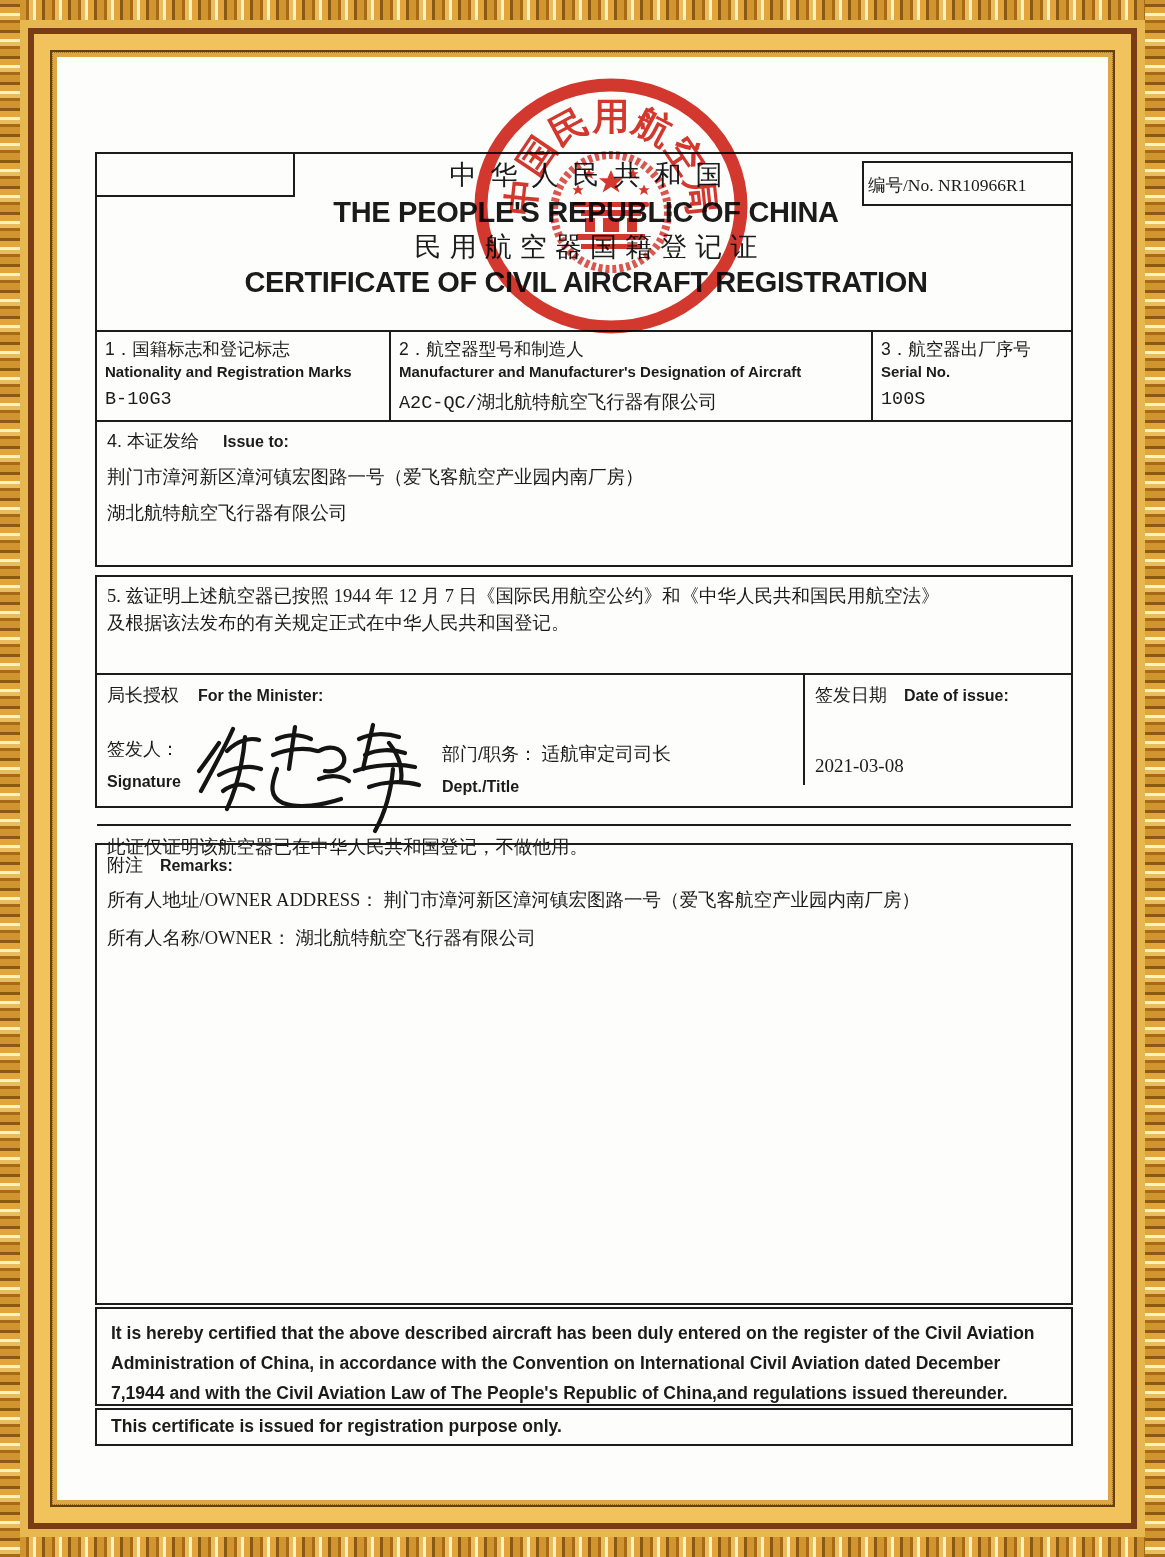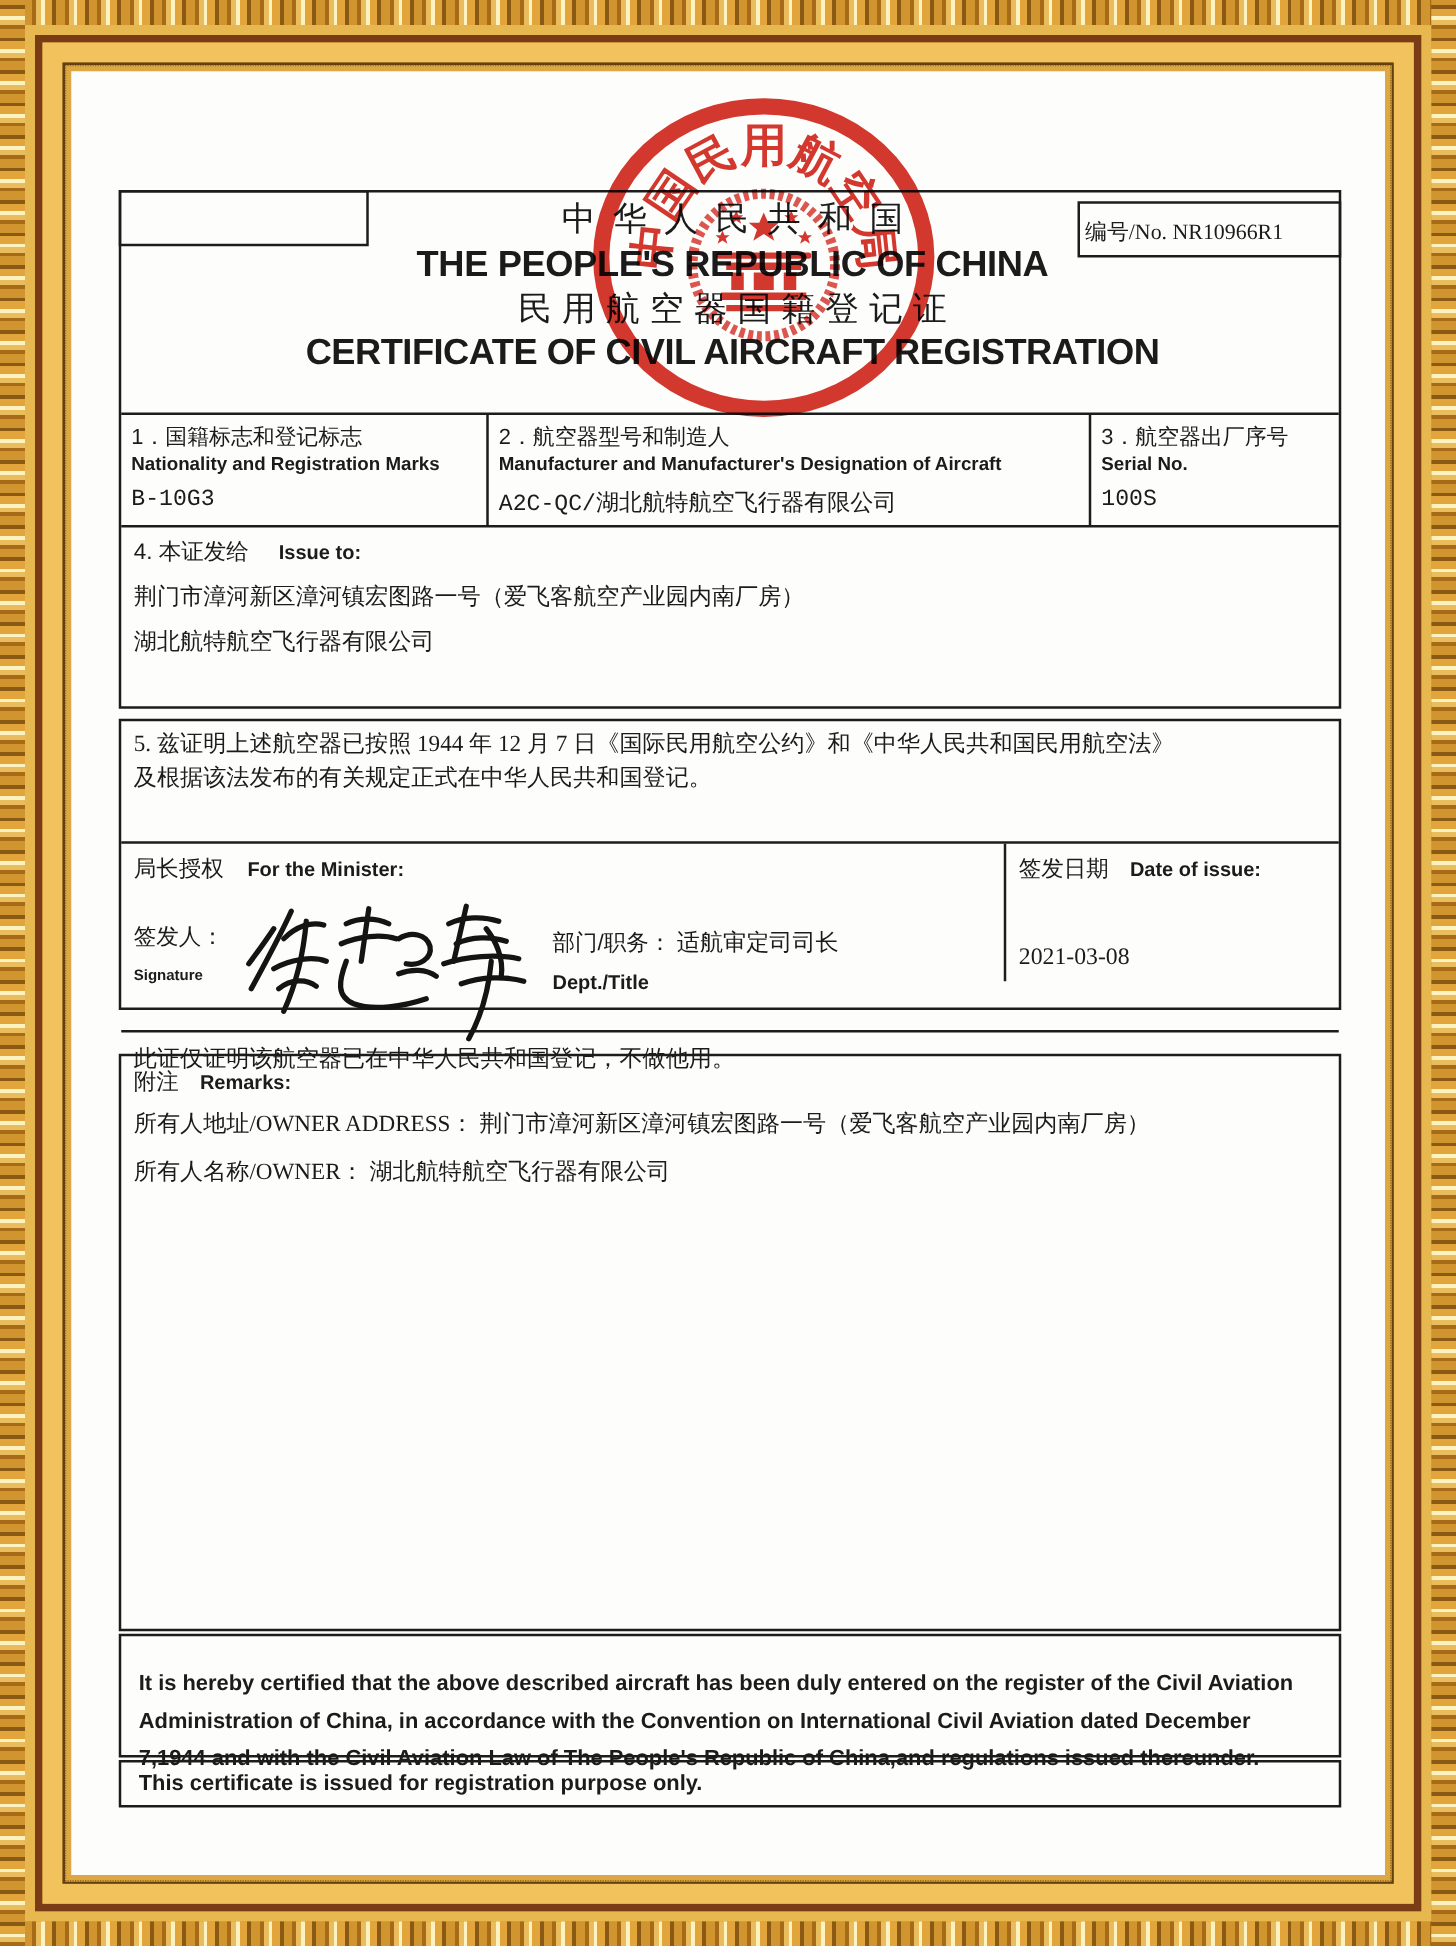--- a/index.html
+++ b/index.html
@@ -54,21 +54,21 @@
 
   .table2{left:95px;top:575px;width:978px;height:233px;display:flex;flex-direction:column;gap:39px;}
   .r5{height:57px;padding:6px 10px;box-sizing:border-box;font-size:18.5px;line-height:1.45;}
   .r-min{height:134px;border-top:2px solid #1c1c1c;display:flex;box-sizing:border-box;}
   .min-left{flex:1;position:relative;}
   .min-right{width:268px;border-left:2px solid #1c1c1c;position:relative;padding:8px 10px;box-sizing:border-box;}
   .r-note{flex:1;border-top:2px solid #1c1c1c;padding:8px 10px;box-sizing:border-box;font-size:18.5px;}
 
   .remarks-box{left:95px;top:843px;width:978px;height:462px;padding:8px 10px;box-sizing:border-box;}
   .remarks-line{font-size:18.5px;margin-top:9px;line-height:1.55;}
-  .english-box{left:95px;top:1307px;width:978px;height:99px;padding:22px 14px;box-sizing:border-box;}
+  .english-box{left:95px;top:1307px;width:978px;height:99px;padding:9px 14px;box-sizing:border-box;}
   .english-text{font-size:17.5px;font-weight:bold;line-height:1.72;}
   .footer-box{left:95px;top:1408px;width:978px;height:38px;padding:6px 14px;box-sizing:border-box;}
   .footer-text{font-size:17.5px;font-weight:bold;}
 
   .inline-gap{display:inline-block;width:14px;}
 
   
   .stamp{position:absolute;left:468px;top:72px;width:286px;height:268px;z-index:8;
     mix-blend-mode:multiply;opacity:0.93;}
 
@@ -145,21 +145,21 @@
       </div>
       <div class="r-min">
         <div class="min-left">
           <div style="position:absolute;left:10px;top:8px;">
             <span class="cn" style="font-size:18px;">局长授权</span>
             <span class="inline-gap" style="width:10px;"></span>
             <span class="en-b" style="font-size:16px;">For the Minister:</span>
           </div>
           <div style="position:absolute;left:10px;top:62px;">
             <div class="cn" style="font-size:18px;">签发人：</div>
-            <div class="en-b" style="font-size:12px;margin-top:12px;">Signature</div>
+            <div class="en-b" style="font-size:16px;margin-top:12px;">Signature</div>
           </div>
 
           <svg class="sig" viewBox="0 0 230 120" aria-label="signature">
             <g fill="none" stroke="#141414" stroke-width="4.2" stroke-linecap="round" stroke-linejoin="round">
               <path d="M26 26 C 18 38, 12 46, 6 54"></path>
               <path d="M40 12 C 32 30, 20 52, 8 74"></path>
               <path d="M34 34 C 44 24, 56 20, 66 23"></path>
               <path d="M52 20 C 50 44, 44 70, 34 92"></path>
               <path d="M26 58 C 40 50, 58 48, 68 52"></path>
               <path d="M30 74 C 40 66, 52 66, 60 72"></path>

